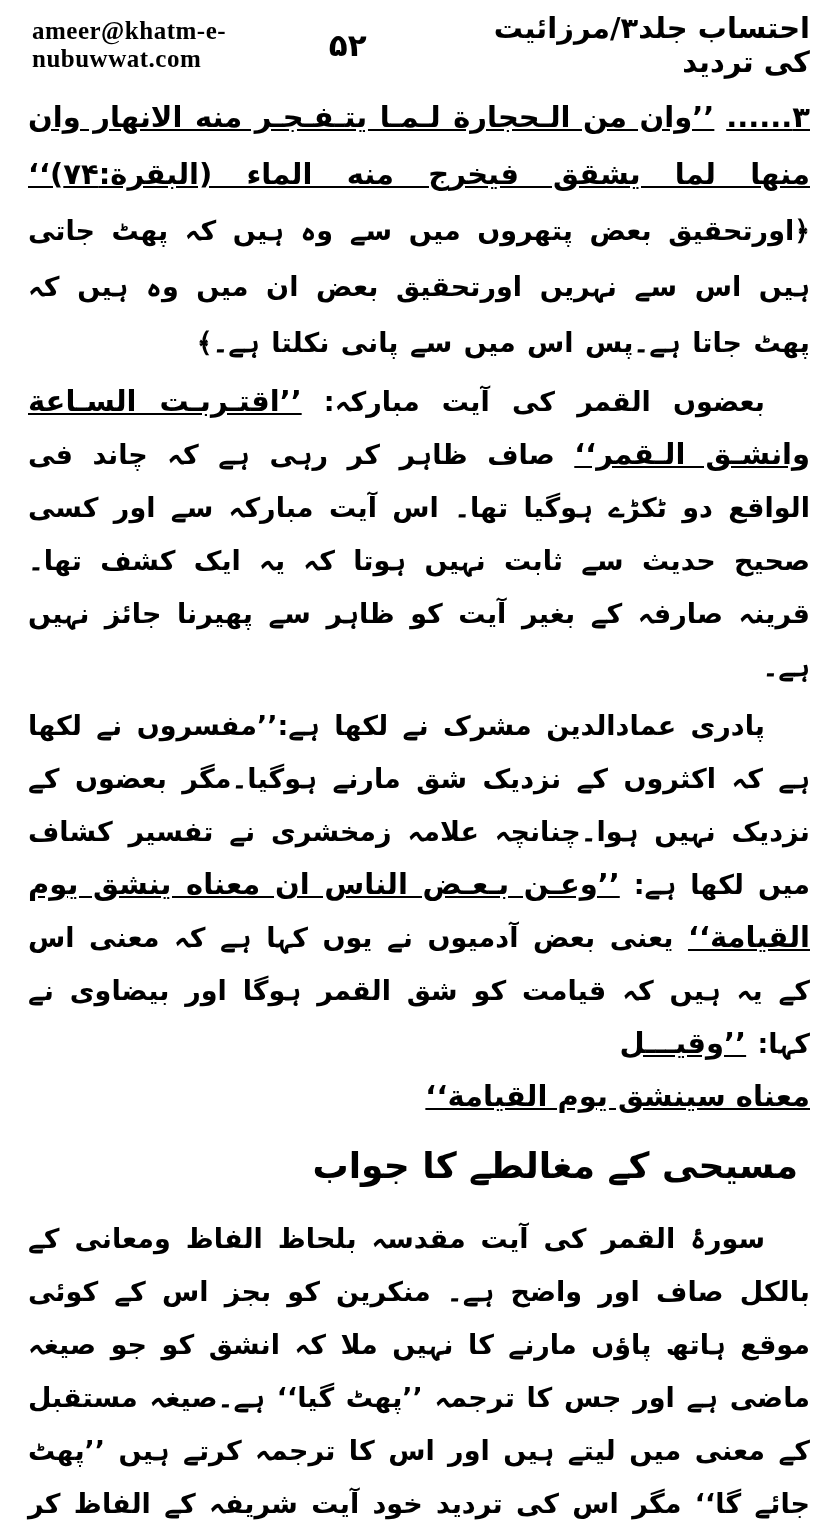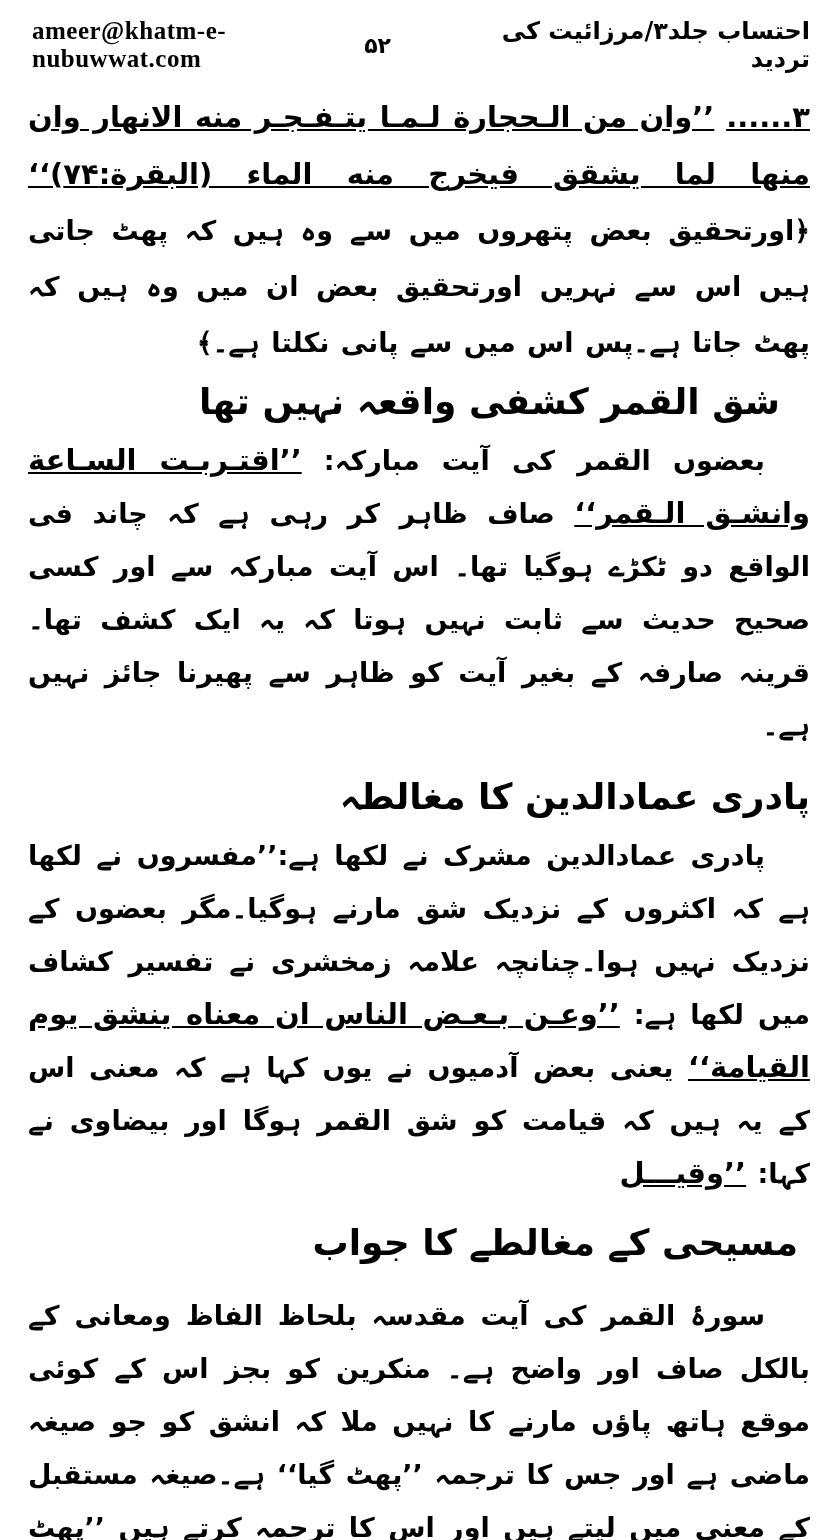--- a/index.html
+++ b/index.html
@@ -20,24 +20,24 @@
   .hdr {
     direction: ltr;
     display: flex; align-items: center; justify-content: space-between;
     padding: 6px 6px 0 10px;
     height: 56px;
   }
   .hdr-email {
     font-family: "Liberation Serif", serif;
     font-weight: bold; font-size: 25px; letter-spacing: 0.5px;
   }
-  .hdr-num { font-size: 22px; font-weight: bold; margin-left: 14px; margin-right: 90px; }
+  .hdr-num { font-size: 31px; font-weight: bold; margin-left: 14px; margin-right: 90px; }
   .hdr-title {
     direction: rtl;
-    font-size: 24px; font-weight: bold;
+    font-size: 29px; font-weight: bold;
     font-family: "DejaVu Sans", sans-serif;
   }
   .hdr-rule { height: 13px; background: #000; margin-top: 9px; }
 
   
   main {
     flex: 1 1 auto;
     direction: rtl;
     padding: 10px 6px 0 6px;
   }
@@ -83,37 +83,36 @@
   <div class="hdr-rule"></div>
 
   <main lang="ur">
 
     <p class="para verse">
       <span class="arabic">۳......</span>
       <span class="arabic">’’وان من الـحجارة لـمـا يتـفـجـر منه الانهار وان منها لما يشقق فيخرج منه الماء (البقرة:۷۴)‘‘</span>
       <span class="urdu">﴿اورتحقیق بعض پتھروں میں سے وہ ہیں کہ پھٹ جاتی ہیں اس سے نہریں اورتحقیق بعض ان میں وہ ہیں کہ پھٹ جاتا ہے۔پس اس میں سے پانی نکلتا ہے۔﴾</span>
     </p>
 
-    <h2 class="heading h-1">شق القمر کشفی واقعہ نہیں تھا</h2>
 
     <p class="para indent mb">
       <span class="urdu">بعضوں القمر کی آیت مبارکہ:</span>
       <span class="arabic">’’اقتـربـت السـاعة وانشـق الـقمر‘‘</span>
       <span class="urdu">صاف ظاہر کر رہی ہے کہ چاند فی الواقع دو ٹکڑے ہوگیا تھا۔ اس آیت مبارکہ سے اور کسی صحیح حدیث سے ثابت نہیں ہوتا کہ یہ ایک کشف تھا۔قرینہ صارفہ کے بغیر آیت کو ظاہر سے پھیرنا جائز نہیں ہے۔</span>
     </p>
 
-    <h2 class="heading h-2">پادری عمادالدین کا مغالطہ</h2>
 
     <p class="para indent">
       <span class="urdu">پادری عمادالدین مشرک نے لکھا ہے:’’مفسروں نے لکھا ہے کہ اکثروں کے نزدیک شق مارنے ہوگیا۔مگر بعضوں کے نزدیک نہیں ہوا۔چنانچہ علامہ زمخشری نے تفسیر کشاف میں لکھا ہے:</span>
       <span class="arabic">’’وعـن بـعـض الناس ان معناه ينشق يوم القيامة‘‘</span>
       <span class="urdu">یعنی بعض آدمیوں نے یوں کہا ہے کہ معنی اس کے یہ ہیں کہ قیامت کو شق القمر ہوگا اور بیضاوی نے کہا:</span>
       <span class="arabic">’’وقيـــل</span>
     </p>
     <div class="lastline mb">
+      <span class="arabic">معناه سينشق يوم القيامة‘‘</span>
     </div>
 
     <h2 class="heading h-3">مسیحی کے مغالطے کا جواب</h2>
 
     <p class="para indent mb">
       <span class="urdu">سورۂ القمر کی آیت مقدسہ بلحاظ الفاظ ومعانی کے بالکل صاف اور واضح ہے۔ منکرین کو بجز اس کے کوئی موقع ہاتھ پاؤں مارنے کا نہیں ملا کہ انشق کو جو صیغہ ماضی ہے اور جس کا ترجمہ ’’پھٹ گیا‘‘ ہے۔صیغہ مستقبل کے معنی میں لیتے ہیں اور اس کا ترجمہ کرتے ہیں ’’پھٹ جائے گا‘‘ مگر اس کی تردید خود آیت شریفہ کے الفاظ کر رہے ہیں۔</span>
     </p>
 
   </main>
 

